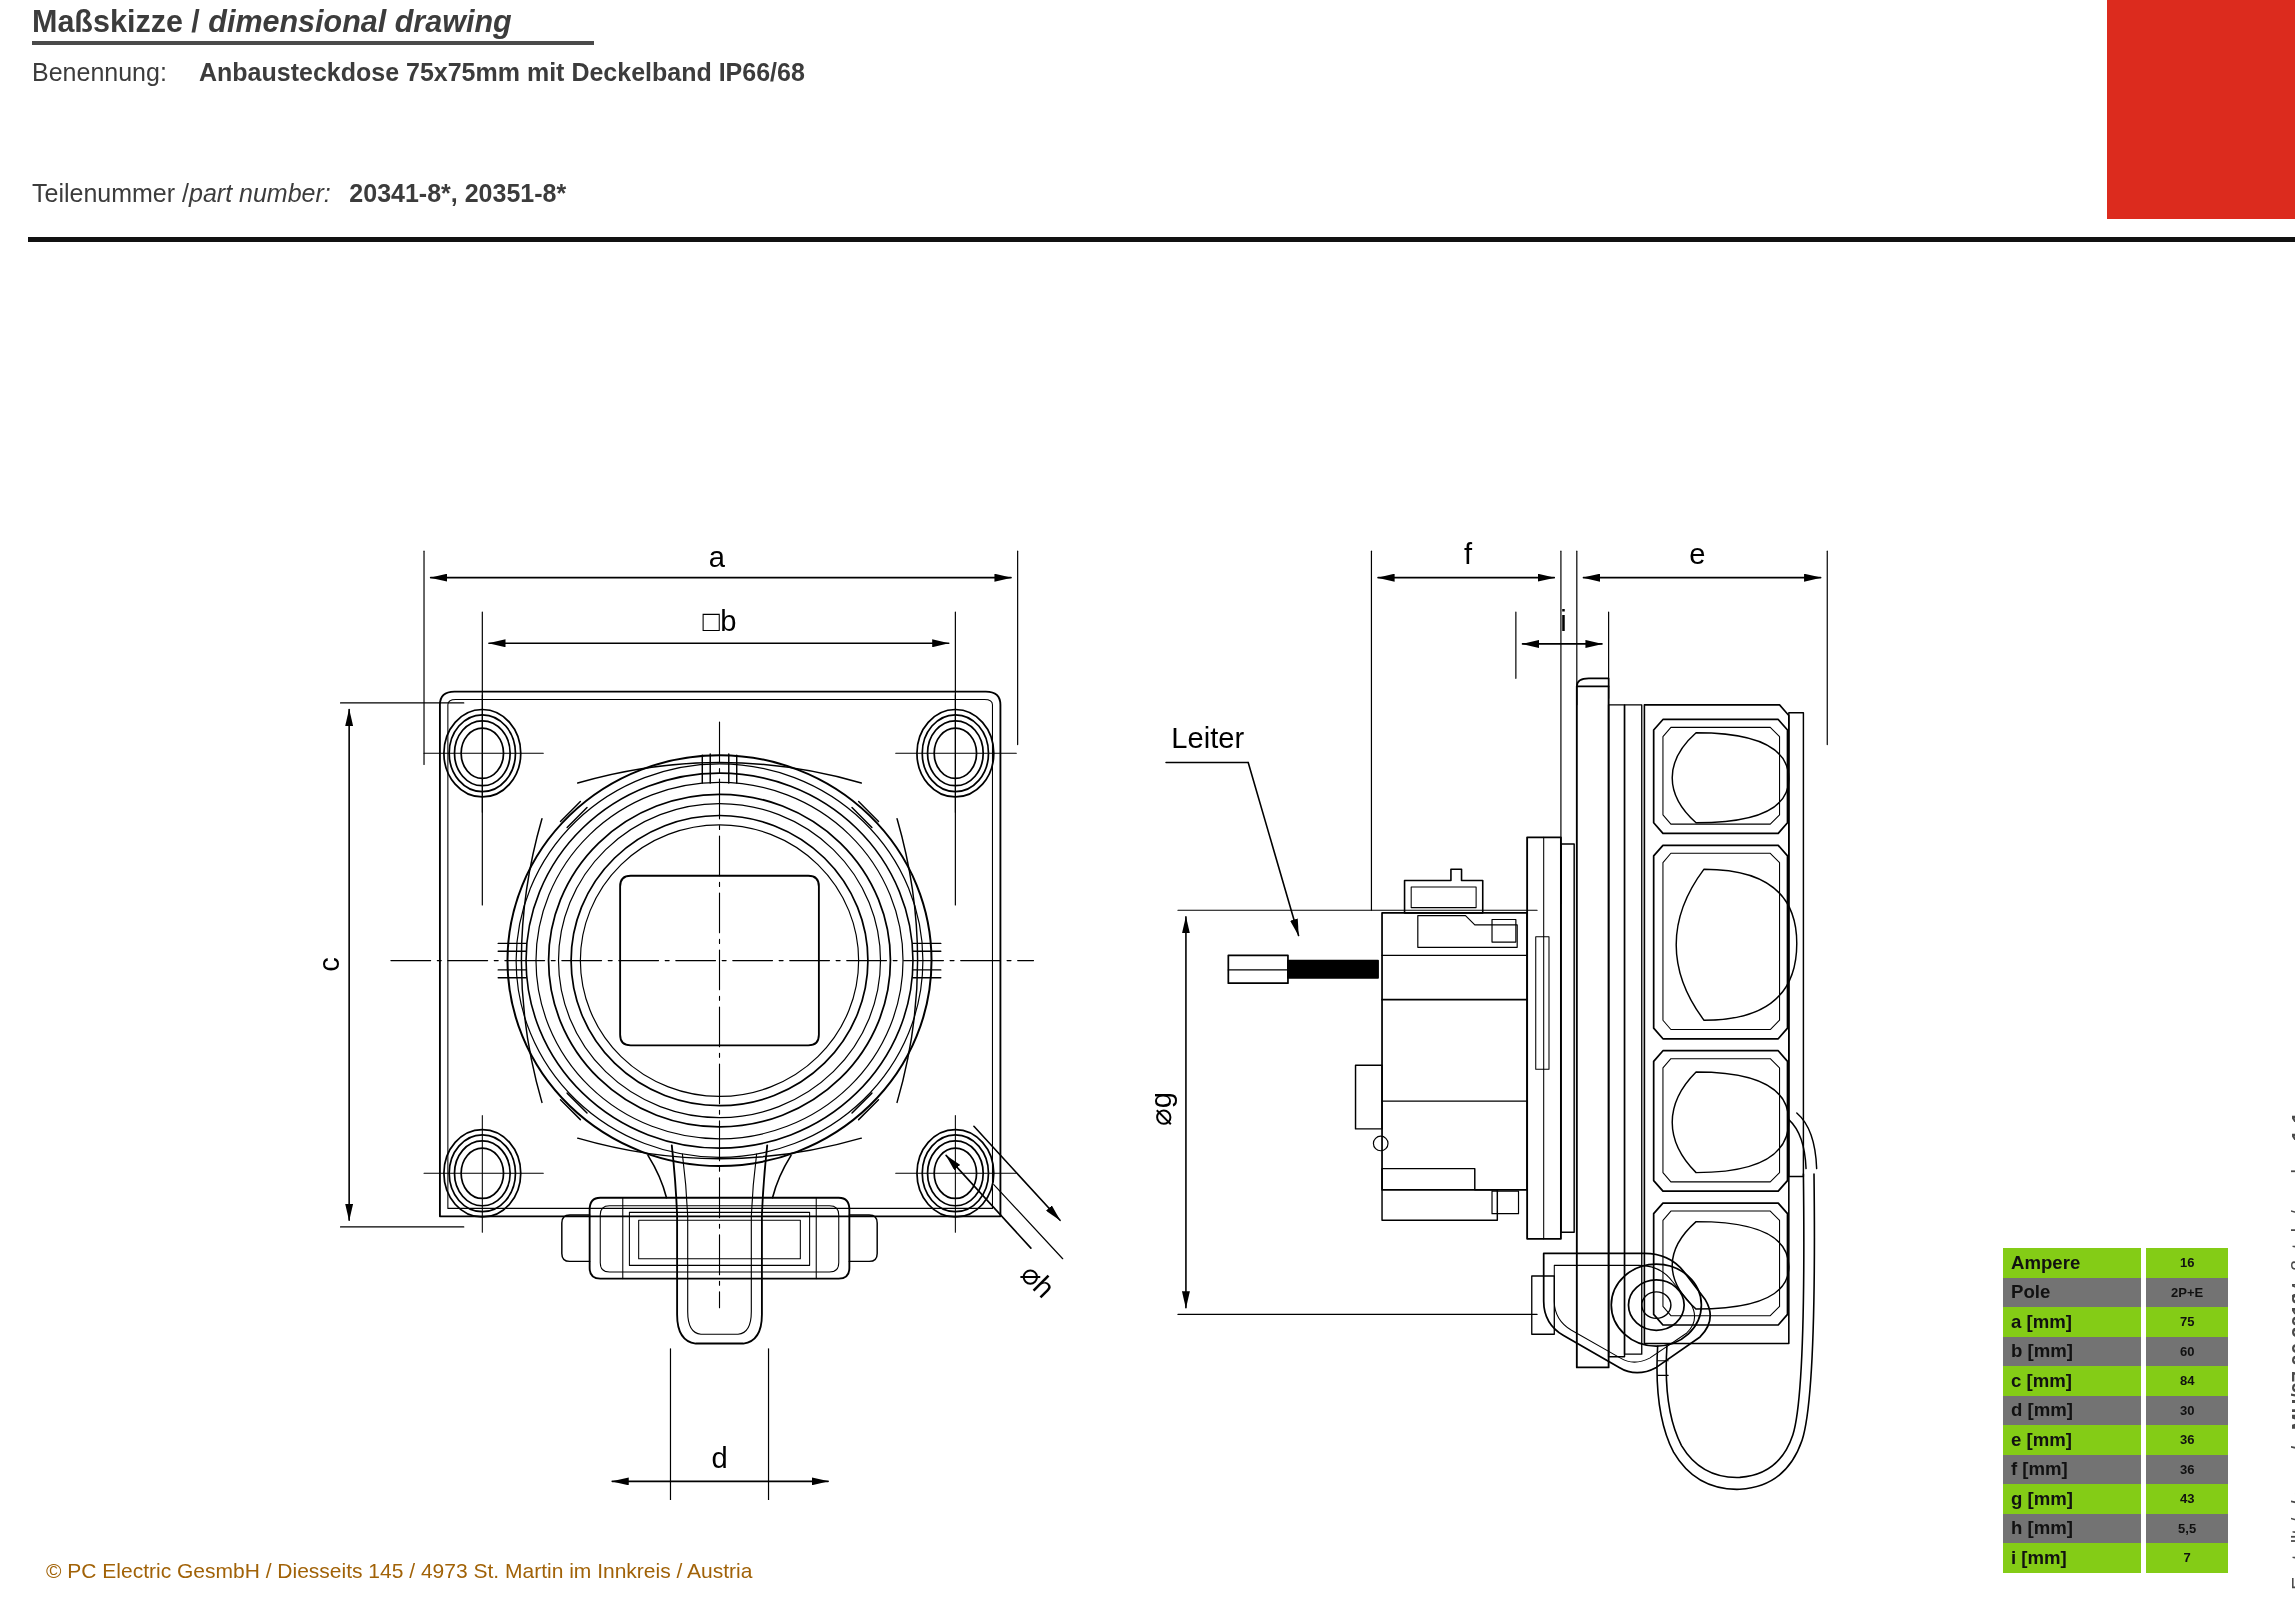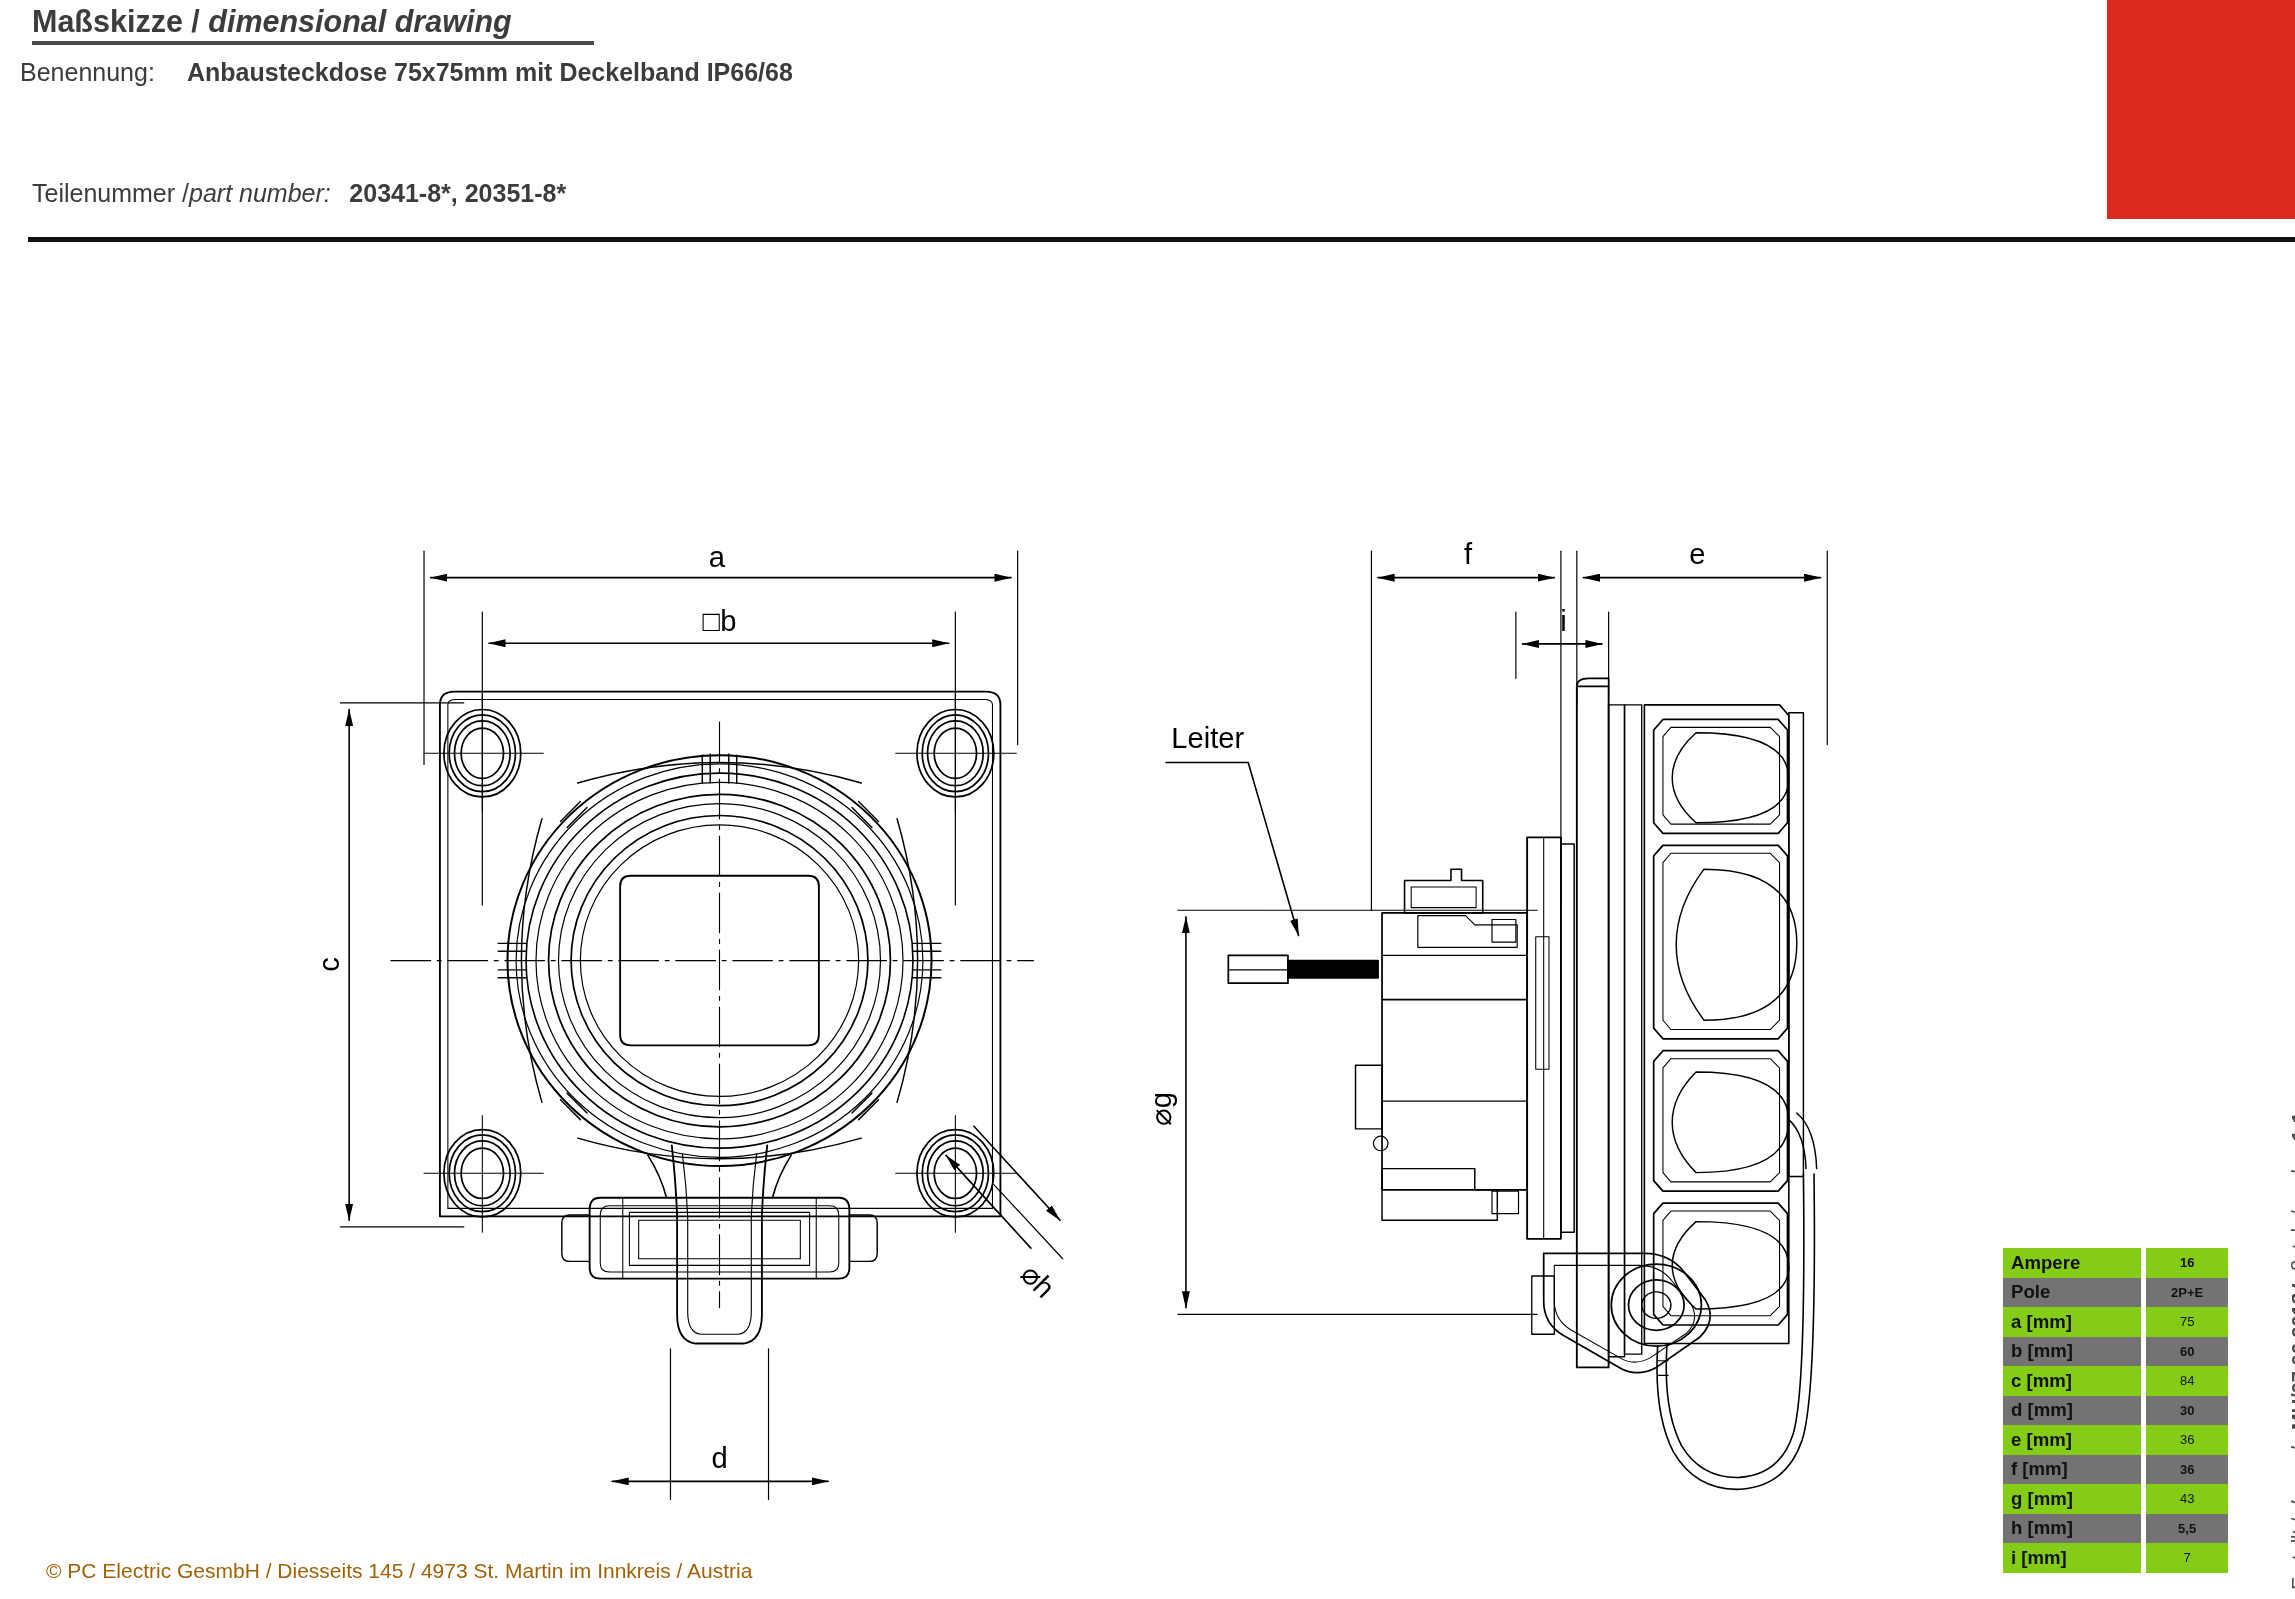--- a/index.html
+++ b/index.html
@@ -13,21 +13,21 @@
   .hdr-title{
     position:absolute;left:32px;top:4px;font-size:30.5px;font-weight:bold;
     color:#3c3c3c;white-space:nowrap;
   }
   .hdr-title .ital{font-style:italic;}
   .hdr-underline{position:absolute;left:32px;top:41px;width:562px;height:4px;background:#4a4a4a;}
   .hdr-row{position:absolute;font-size:25px;color:#3c3c3c;white-space:nowrap;}
   .hdr-lbl{font-weight:normal;}
   .hdr-lbl.it{font-style:italic;}
   .hdr-val{font-weight:bold;}
-  #row-benennung{left:20px;top:58px;}
+  #row-benennung{left:32px;top:58px;}
   #row-description{left:32px;top:119px;}
   #row-partnum{left:32px;top:179px;}
   .lbl-col{display:inline-block;width:167px;}
   .lbl-col2{display:inline-block;}
   #logo{
     position:absolute;left:2107px;top:0px;width:188px;height:219px;
     background:#dc2b1e;
   }
   #hdr-rule{position:absolute;left:28px;top:237px;width:2268px;height:4.6px;background:#111;}
 
@@ -42,21 +42,21 @@
   .spec-row.even{background:#737373;}
   .spec-key{
     width:138px;padding-left:8px;box-sizing:border-box;
     font-size:18.6px;font-weight:bold;color:#111;
   }
   .spec-gap{width:5.3px;height:100%;background:#ffffff;}
   .spec-val{
     flex:1;text-align:center;font-size:13px;color:#111;
   }
   .spec-val.bold{font-weight:bold;}
-  .spec-val.plain{font-weight:normal;}
+  .spec-val.plain{font-weight:bold;}
 
   
   .vtext{
     position:absolute;
     transform-origin:0 0;
     transform:rotate(-90deg);
     white-space:nowrap;font-size:20px;color:#4a4a4a;
   }
   #v-scale{left:2288px;top:1299px;}
   #v-drawed{left:2288px;top:1590px;}

